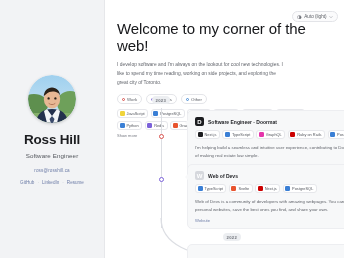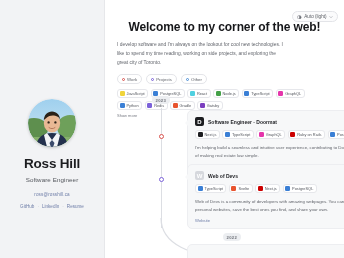--- a/index.html
+++ b/index.html
@@ -11,21 +11,21 @@
   }
   .app { display: flex; width: 344px; height: 258px; position: relative; }
 
   
   .sidebar {
     width: 105px; height: 258px;
     background: #f2f3f5;
     border-right: 1px solid #e6e7ea;
     display: flex; flex-direction: column;
     align-items: center;
-    padding-top: 99px;
+    padding-top: 75px;
     flex: 0 0 105px;
   }
   .avatar {
     width: 48px; height: 48px;
     border-radius: 50%;
     overflow: hidden;
     position: relative;
     box-shadow: 0 1px 3px rgba(0,0,0,.18);
     flex: 0 0 auto;
   }
@@ -67,23 +67,22 @@
     background: #fbfbfc;
     padding: 2px 4px;
     font-size: 4.6px; color: #55585f;
     cursor: pointer;
   }
   .theme-btn svg { display: block; }
 
   .content { padding: 20px 12px 0 12px; }
 
   .h-title {
-    font-size: 12px; font-weight: 700; color: #16171a;
+    font-size: 15px; font-weight: 400; color: #16171a;
     letter-spacing: -.1px;
-    text-align: center;
   }
   .h-intro {
     margin-top: 6px;
     font-size: 4.9px; line-height: 1.85; color: #63666d;
     max-width: 168px;
   }
 
   .sec-title {
     margin-top: 15px;
     font-size: 8px; font-weight: 700; color: #16171a;

